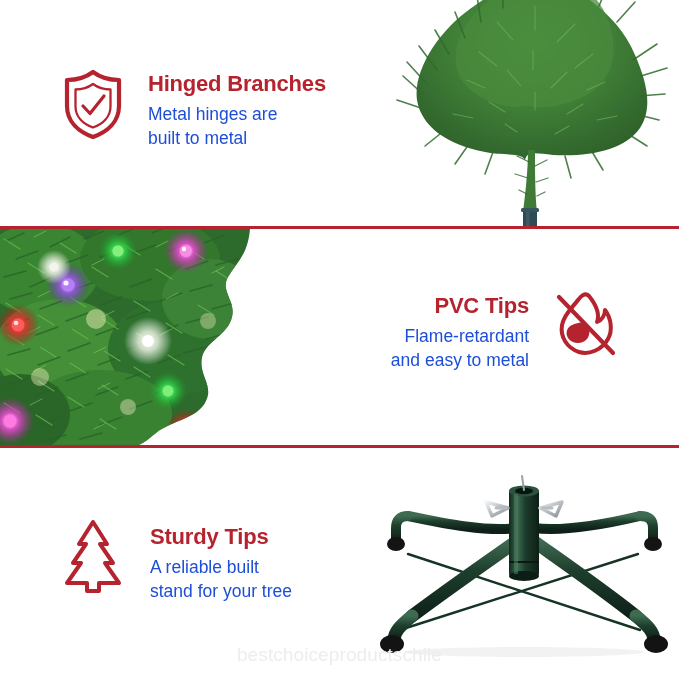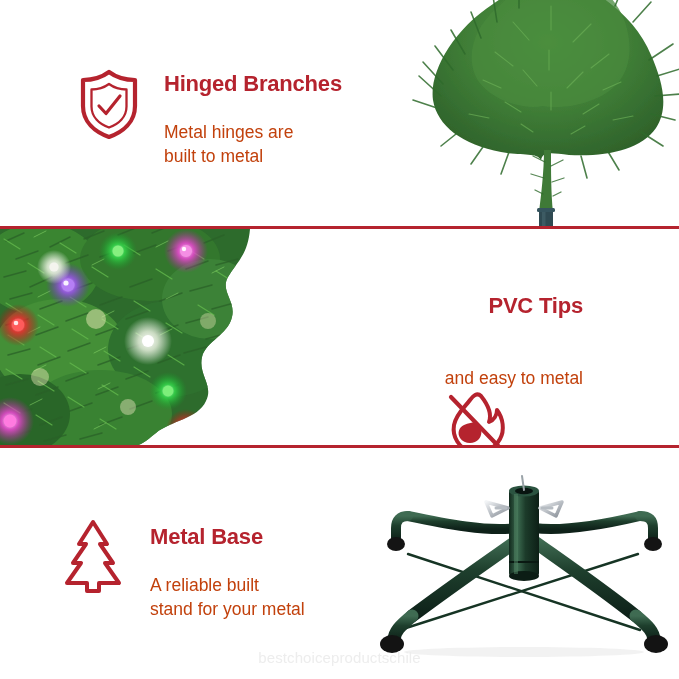--- a/index.html
+++ b/index.html
@@ -10,21 +10,21 @@
     font-family:"Liberation Sans", sans-serif;
     overflow:hidden;
   }
   .infographic {
     position:relative;
     width:679px; height:679px;
     background:#ffffff;
   }
 
   
-  .panel { position:absolute; left:16px; width:643px; background:#ffffff; }
+  .panel { position:absolute; left:0; width:643px; background:#ffffff; }
   #panel-1 { top:0;   height:227px; }
   #panel-2 { top:229px; height:217px; }
   #panel-3 { top:448px; height:231px; }
 
   .divider {
     position:absolute; left:0; width:679px; height:3px;
     background:#b5232e;
   }
   #divider-top    { top:226px; }
   #divider-bottom { top:445px; }
@@ -35,33 +35,33 @@
   .feature-text { display:flex; flex-direction:column; }
   .feature-heading {
     color:#b5232e;
     font-weight:bold;
     font-size:22px;
     line-height:26px;
     letter-spacing:-0.2px;
     white-space:nowrap;
   }
   .feature-body {
-    color:#c2410c;
+    color:#1d4ed8;
     font-size:17.5px;
     line-height:24px;
-    margin-top:23px;
+    margin-top:5px;
     white-space:nowrap;
   }
 
   
   #feature-hinged-branches { left:62px; top:68px; }
   #feature-hinged-branches .feature-text { margin-left:24px; padding-top:3px; align-items:flex-start; }
 
   
-  #feature-pvc-tips { right:72px; top:290px; flex-direction:column; }
+  #feature-pvc-tips { right:60px; top:290px; flex-direction:row; }
   #feature-pvc-tips .feature-text { align-items:flex-end; text-align:right; margin-right:24px; padding-top:3px; }
 
   
   #feature-sturdy-base { left:62px; top:518px; }
   #feature-sturdy-base .feature-text { margin-left:26px; padding-top:6px; align-items:flex-start; }
 
   
   .photo { position:absolute; overflow:hidden; }
 
   
@@ -73,21 +73,21 @@
 
   
   #photo-tree-stand { top:468px; left:368px; width:311px; height:190px; }
 
   
   #watermark {
     position:absolute;
     left:0; right:0; bottom:13px;
     text-align:center;
     color:#ededed;
-    font-size:15px;
+    font-size:19px;
     letter-spacing:0.1px;
   }
 </style>
 </head>
 <body>
 
 <div class="infographic">
 
   <div class="panel" id="panel-1">
 
@@ -390,21 +390,21 @@
           <circle cx="208" cy="92" r="8" fill="#fff6c8" opacity="0.35"></circle>
         </g>
       </g>
     </svg>
   </div>
 
   <div class="feature" id="feature-pvc-tips">
     <div class="feature-text">
       <div class="feature-heading">PVC Tips</div>
       <div class="feature-body">
-        <br>
+        <span>Flame-retardant</span><br>
         <span>and easy to metal</span>
       </div>
     </div>
     <div class="feature-icon">
       <svg width="66" height="70" viewBox="0 0 66 70" xmlns="http://www.w3.org/2000/svg">
 
         <path d="M36 6 C 44 16, 47 24, 44 32 C 49 30, 52 25, 52 20
                  C 58 28, 60 40, 55 49 C 49 60, 36 65, 26 62
                  C 14 58, 7 47, 9 35 C 11 24, 20 17, 25 10
                  C 28 6, 32 2, 36 6 Z" fill="none" stroke="#b5232e" stroke-width="4" stroke-linejoin="round" stroke-linecap="round"></path>
@@ -506,23 +506,23 @@
                  L 25 65
                  L 5 65
                  L 19 45
                  L 11 45
                  L 24 26
                  L 17 26
                  Z" fill="none" stroke="#b5232e" stroke-width="4" stroke-linejoin="round" stroke-linecap="round"></path>
       </svg>
     </div>
     <div class="feature-text">
-      <div class="feature-heading">Metal Base</div>
+      <div class="feature-heading">Sturdy Tips</div>
       <div class="feature-body">
         <span>A reliable built</span><br>
-        <span>stand for your metal</span>
+        <span>stand for your tree</span>
       </div>
     </div>
   </div>
 
   <div id="watermark">bestchoiceproductschile</div>
 
 </div>
 
 </body></html>

